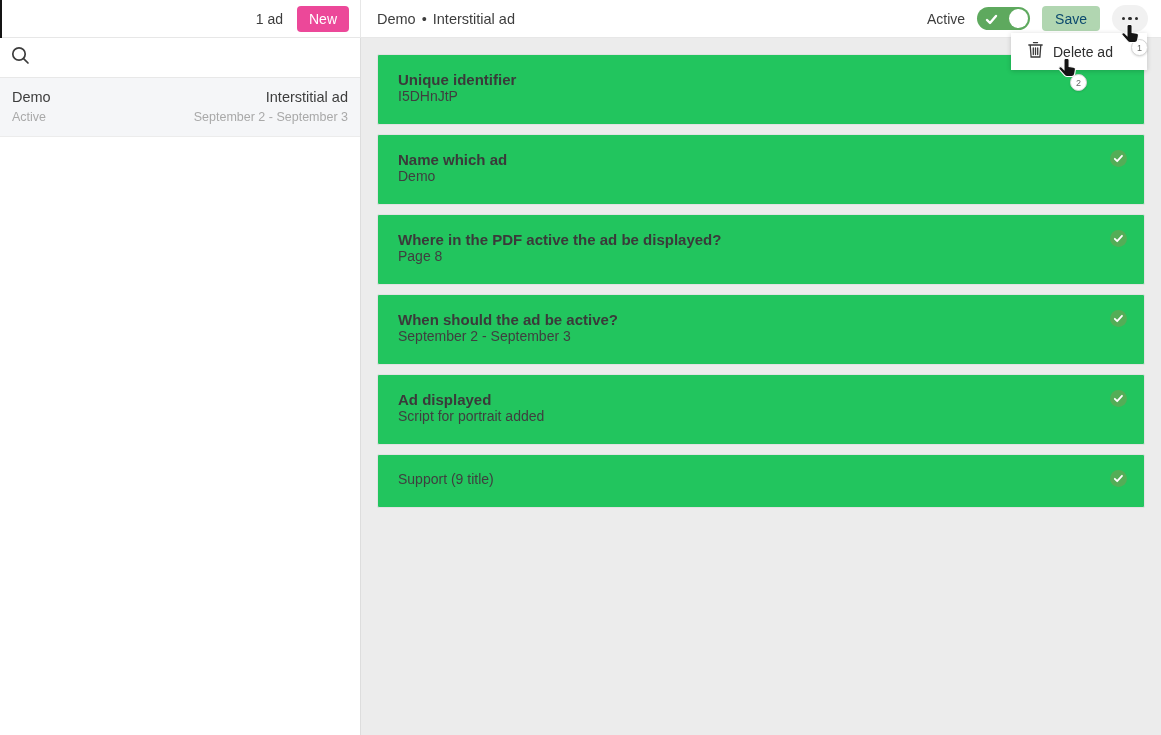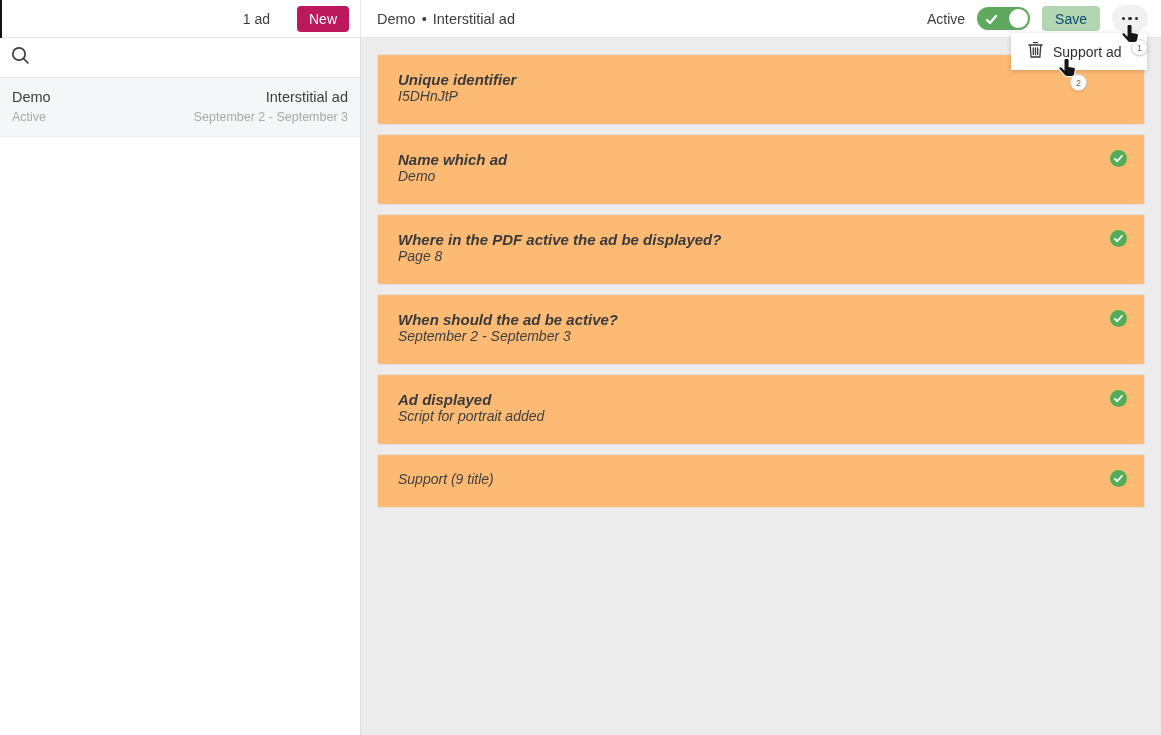--- a/index.html
+++ b/index.html
@@ -9,25 +9,25 @@
     background:#ffffff; color:#3d3d3d; position:relative; overflow:hidden;
   }
   
   .topbar {
     position:absolute; top:0; left:0; width:1161px; height:38px;
     background:#fff; border-bottom:1px solid #e7e7e7; display:flex; align-items:center;
   }
   .left-edge { position:absolute; left:0; top:0; width:2px; height:38px; background:#141414; }
   .topbar-left {
     width:361px; height:100%; display:flex; align-items:center; justify-content:flex-end;
-    gap:27px; padding-right:11px; border-right:1px solid #e7e7e7; flex:0 0 auto;
+    gap:14px; padding-right:11px; border-right:1px solid #e7e7e7; flex:0 0 auto;
   }
   .ad-count { font-size:14px; color:#3d3d3d; }
   .btn-new {
-    background:#be185d; color:#fff; border:none; border-radius:4px;
+    background:#ec4899; color:#fff; border:none; border-radius:4px;
     font-size:14px; padding:5px 12px; height:26px; font-family:inherit; cursor:pointer;
   }
   .topbar-title { padding-left:16px; font-size:14.5px; color:#3d3d3d; display:flex; align-items:center; gap:6px; }
   .topbar-right { margin-left:auto; display:flex; align-items:center; gap:12px; padding-right:13px; }
   .active-label { font-size:14px; color:#3d3d3d; }
   .toggle {
     width:53px; height:23px; border-radius:12px; background:#5EA95E; position:relative; cursor:pointer;
   }
   .toggle-check { position:absolute; left:8px; top:5px; }
   .toggle-knob { position:absolute; right:2px; top:2px; width:19px; height:19px; border-radius:50%; background:#fff; }
@@ -52,22 +52,22 @@
   }
   .li-name { font-size:14.5px; color:#3d3d3d; }
   .li-sub { font-size:12.5px; color:#a9a9a9; margin-top:5px; }
   .li-right { text-align:right; }
   
   .main {
     position:absolute; top:38px; left:361px; right:0; bottom:0;
     background:#ECECEC; padding:16px 16px 0;
   }
   .card {
-    background:#fdba74; border:1px solid #e2e2e2; border-radius:2px;
-    padding:16px 20px 20px; margin-bottom:9px; position:relative;font-style:italic;
+    background:#22c55e; border:1px solid #e2e2e2; border-radius:2px;
+    padding:16px 20px 20px; margin-bottom:9px; position:relative;
   }
   .card-title { font-size:15px; font-weight:700; color:#3a3a3a; }
   .card-value { font-size:14px; color:#3f3f3f; }
   .card-check { position:absolute; top:15px; right:17px; line-height:0; }
   
   .menu {
     position:absolute; top:33px; right:14px; width:136px; height:37px;
     background:#fff; box-shadow:0 1px 5px rgba(0,0,0,0.18);
     display:flex; align-items:center; gap:10px; padding-left:17px; z-index:5;
   }
@@ -200,21 +200,21 @@
   </section>
 
 </main>
 
 <div class="menu">
   <span>
     <svg width="15" height="16" viewBox="0 0 15 16">
         <path d="M5.5 0.5h4M0.8 3h13.4M2.2 3l0.9 12h8.8l0.9-12M5.3 6v6.5M7.5 6v6.5M9.7 6v6.5" fill="none" stroke="#3a3a3a" stroke-width="1.3" stroke-linecap="round"></path>
       </svg>
   </span>
-  <span class="menu-label">Support ad</span>
+  <span class="menu-label">Delete ad</span>
 </div>
 
 <span class="cursor cursor-1">
   <svg width="22" height="24" viewBox="0 0 24 26">
     <path d="M10.5 1.5c-1 0-1.8.8-1.8 1.8v10.1l-2.5-2.5c-.7-.7-1.9-.7-2.6 0-.7.7-.7 1.9 0 2.6l6 6.6c.6.7 1.5 1.1 2.4 1.1h5c1.7 0 3.1-1.2 3.4-2.9l.8-4.7c.2-1.2-.6-2.3-1.8-2.5l-5.1-.9V3.3c0-1-.8-1.8-1.8-1.8z" fill="#141414" stroke="#ffffff" stroke-width="1.2"></path>
   </svg>
 </span>
 <span class="badge badge-1">1</span>
 
 <span class="cursor cursor-2">

